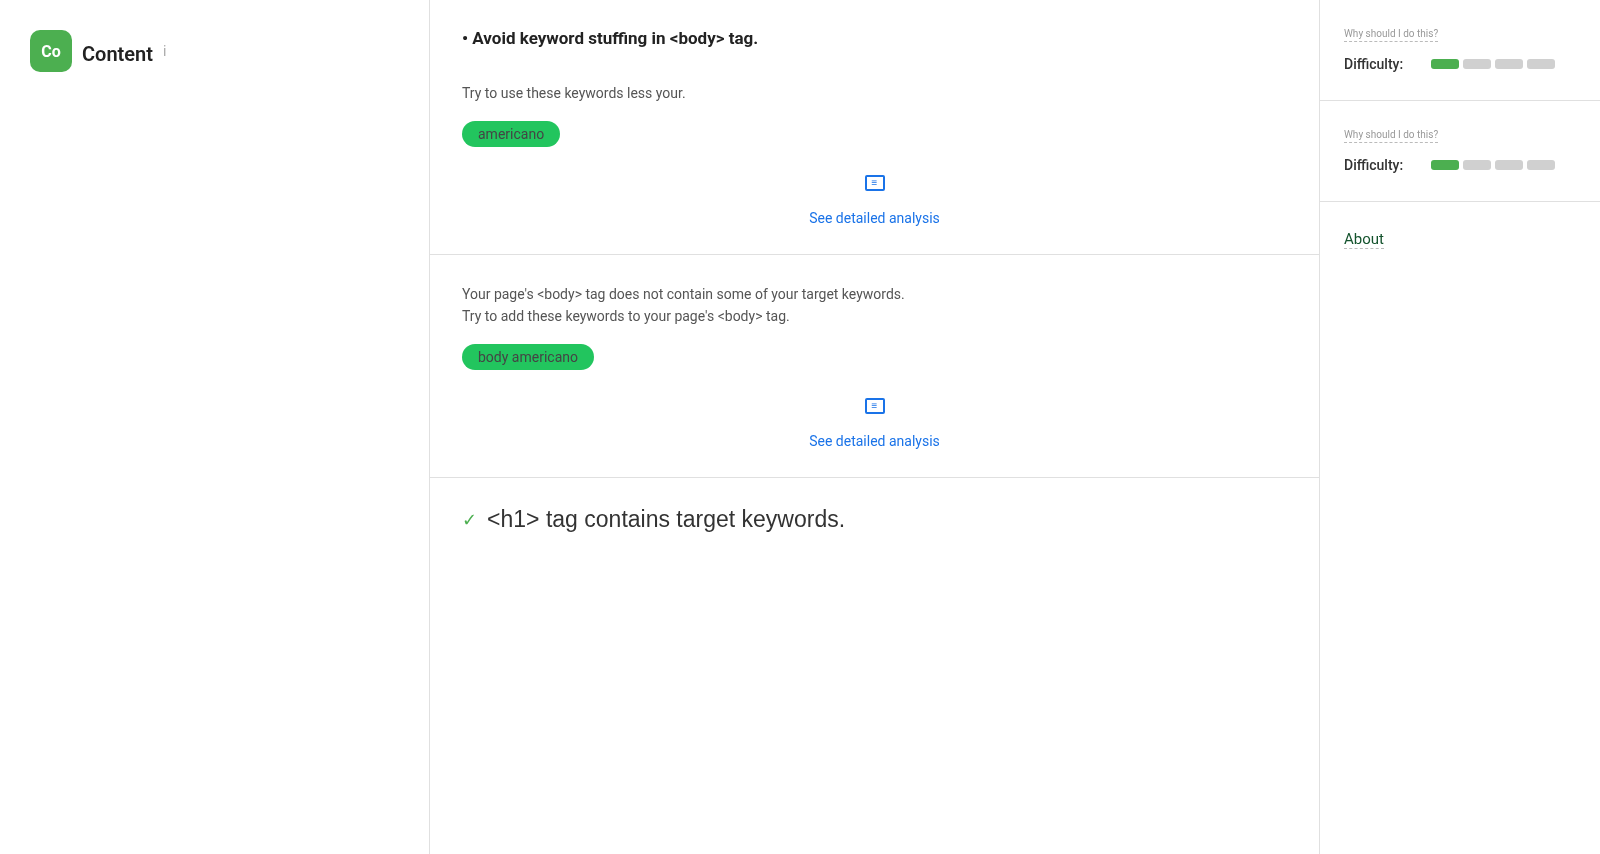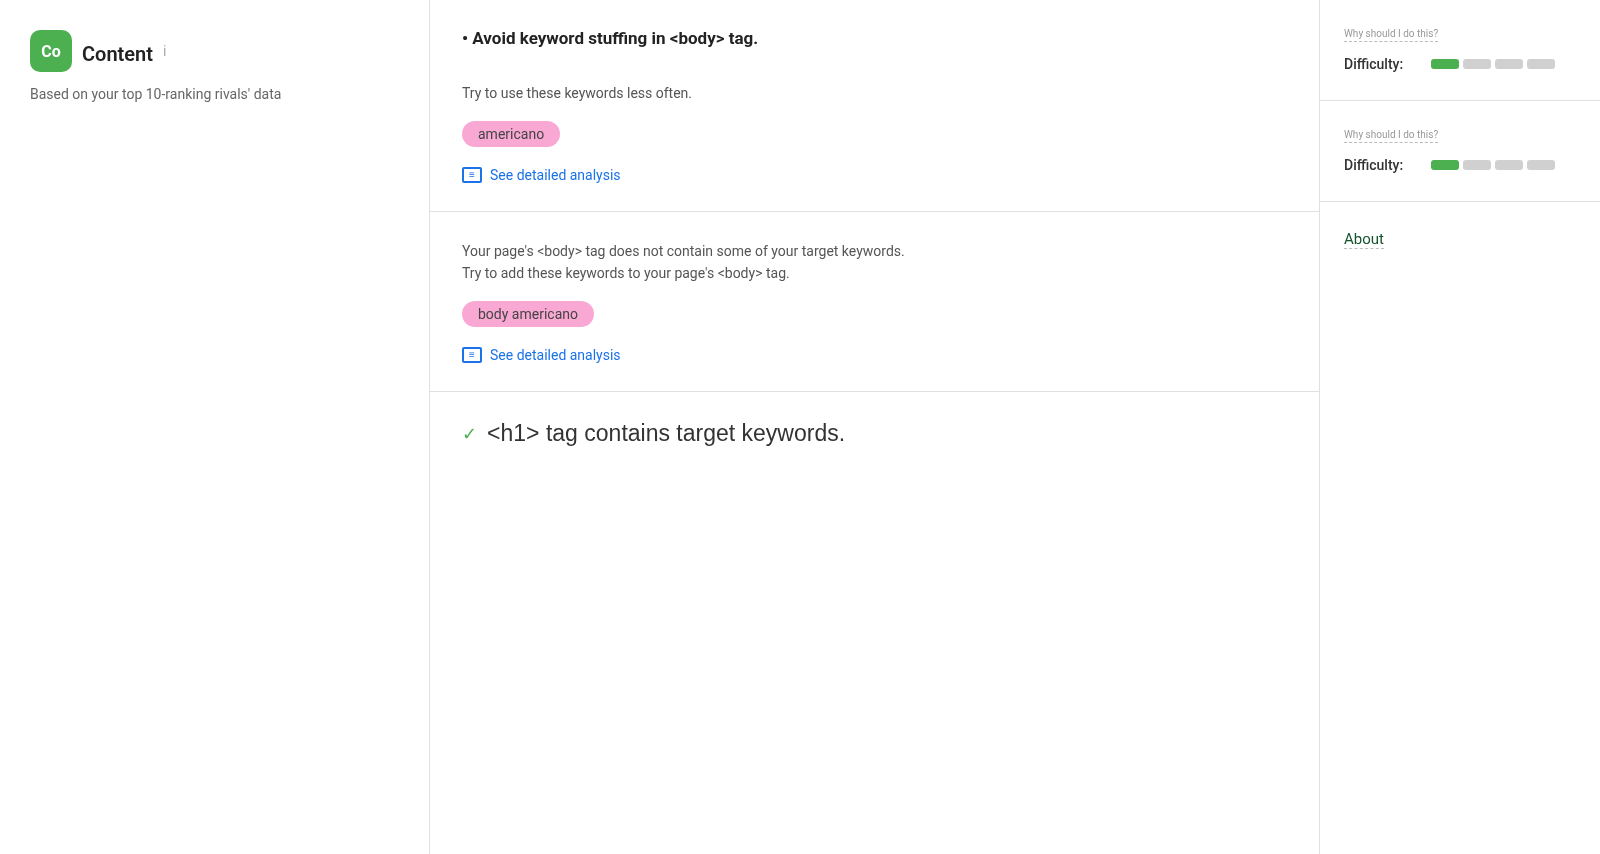--- a/index.html
+++ b/index.html
@@ -76,35 +76,36 @@
       margin-bottom: 12px;
     }
     .issue-desc {
       color: #555;
       font-size: 14px;
       line-height: 1.6;
       margin-bottom: 16px;
     }
     .keyword-tag {
       display: inline-block;
-      background: #f9a8d4;
+      background: #22c55e;
       border-radius: 20px;
       padding: 5px 16px;
       font-size: 14px;
       color: #444;
-      margin-bottom: 20px;
+      margin-bottom: 28px;
     }
     .see-analysis-link {
       display: flex;
       align-items: center;
-      gap: 8px;
+      gap: 19px;
       color: #1a73e8;
       font-size: 14px;
       text-decoration: none;
       cursor: pointer;
+      flex-direction: column;
     }
     .see-analysis-icon {
       width: 20px;
       height: 16px;
       border: 2px solid #1a73e8;
       border-radius: 2px;
       display: flex;
       align-items: center;
       justify-content: center;
       flex-shrink: 0;
@@ -194,30 +195,29 @@
 <div class="main-grid">
 
   <div class="left-col">
     <div class="module-header">
       <div class="module-icon">
         <span>Co</span>
       </div>
       <span class="module-title">Content</span>
       <span class="module-info">i</span>
     </div>
-    <p class="module-subtitle">Based on your top 10-ranking rivals' data</p>
   </div>
 
   <div class="middle-col">
 
     <div class="row-item">
       <div class="issue-title">• Avoid keyword stuffing in &lt;body&gt; tag.</div>
       <div class="issue-desc">
         <br>
-        <span>Try to use these keywords less often.</span>
+        <span>Try to use these keywords less your.</span>
       </div>
       <div class="keyword-tag">americano</div>
       <a class="see-analysis-link">
         <span class="see-analysis-icon"></span>
         <span>See detailed analysis</span>
       </a>
     </div>
 
     <div class="row-item">
       <div class="issue-desc">

